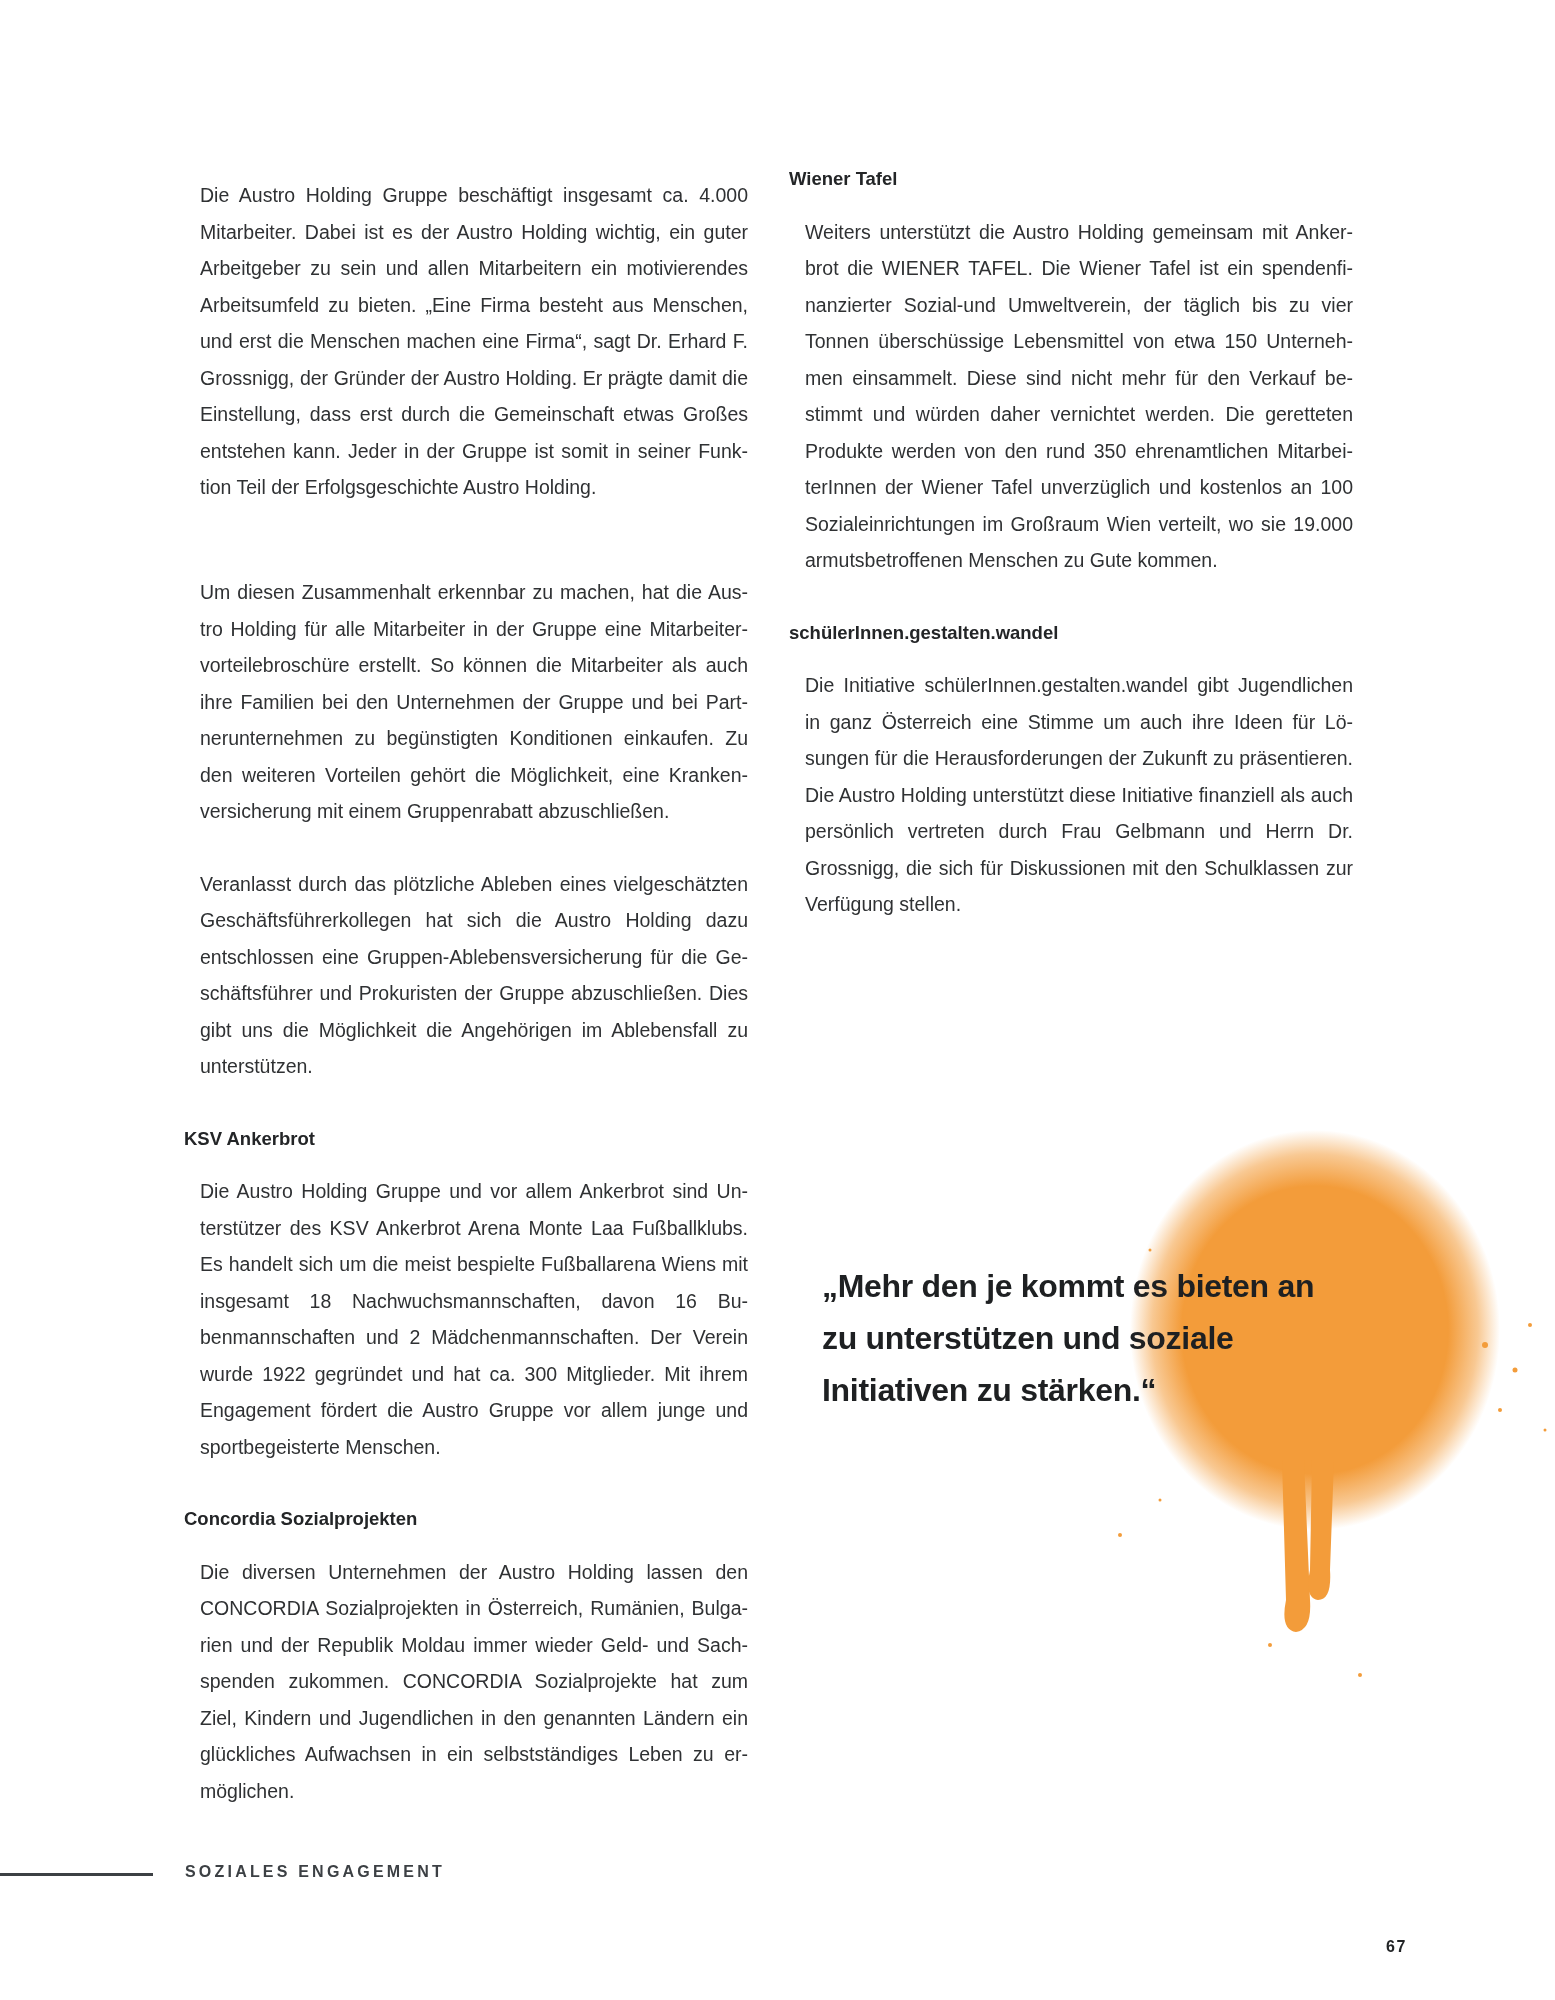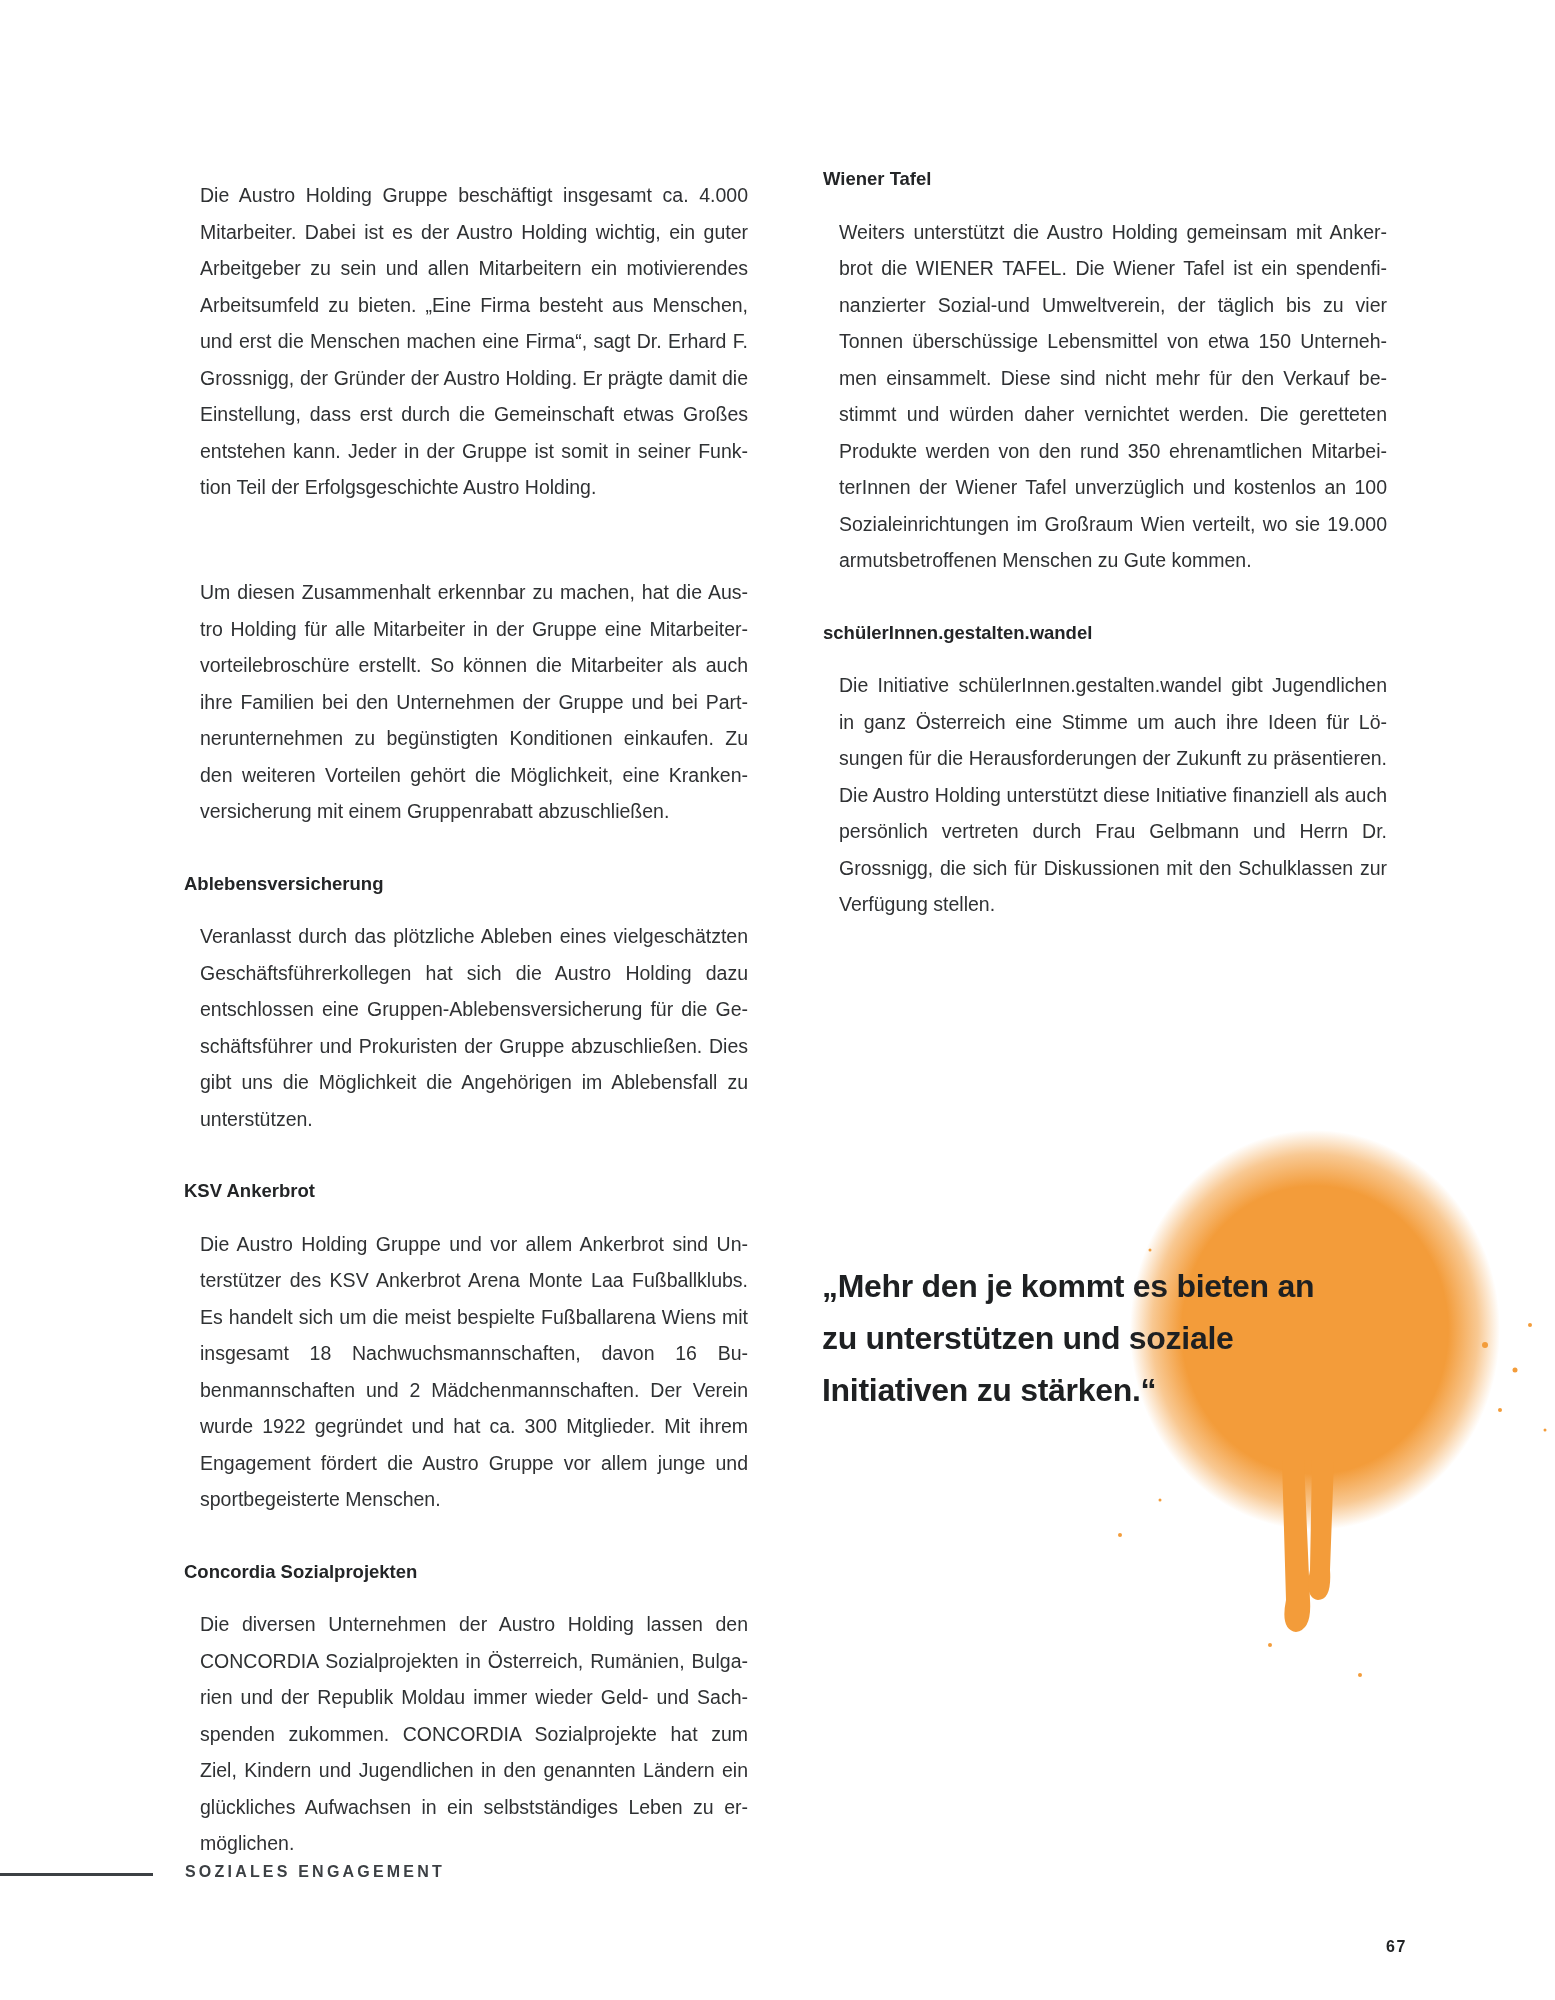--- a/index.html
+++ b/index.html
@@ -2,21 +2,21 @@
 <html><head>
 <meta charset="utf-8">
 <style>
   html, body { margin: 0; padding: 0; }
   body {
     width: 1555px; height: 2000px; background: #ffffff; position: relative; overflow: hidden;
     font-family: "Liberation Sans", "DejaVu Sans", sans-serif; color: #2b2d2f;
   }
   .col { position: absolute; top: 161px; width: 580px; }
   .col-left { left: 184px; }
-  .col-right { left: 823px; }
+  .col-right { left: 789px; }
   .section { margin-bottom: 36px; }
   .section h3 {
     margin: 0; font-size: 18.5px; font-weight: bold; line-height: 36.5px; color: #232527;
   }
   .section p {
     margin: 16px; font-size: 19.5px; line-height: 36.5px; text-align: justify; hyphens: manual;
     color: #2f3133;
   }
   .para-gap { height: 36.5px; }
 
@@ -67,21 +67,20 @@
   <circle cx="455" cy="300" r="1.5" fill="#f39c3a"></circle>
 </svg>
 
 <div class="col col-left">
   <div class="section">
     <p>Die Austro Holding Gruppe beschäftigt insgesamt ca. 4.000 Mitarbeiter. Dabei ist es der Austro Holding wichtig, ein guter Arbeitgeber zu sein und allen Mitarbeitern ein motivierendes Arbeitsumfeld zu bieten. „Eine Firma besteht aus Menschen, und erst die Menschen machen eine Firma“, sagt Dr. Erhard F. Grossnigg, der Gründer der Austro Holding. Er prägte damit die Einstellung, dass erst durch die Gemeinschaft etwas Großes entstehen kann. Jeder in der Gruppe ist somit in seiner Funk­tion Teil der Erfolgsgeschichte Austro Holding.</p>
     <div class="para-gap"></div>
     <p>Um diesen Zusammenhalt erkennbar zu machen, hat die Aus­tro Holding für alle Mitarbeiter in der Gruppe eine Mitarbeiter­vorteilebroschüre erstellt. So können die Mitarbeiter als auch ihre Familien bei den Unternehmen der Gruppe und bei Part­nerunternehmen zu begünstigten Konditionen einkaufen. Zu den weiteren Vorteilen gehört die Möglichkeit, eine Kranken­versicherung mit einem Gruppenrabatt abzuschließen.</p>
   </div>
   <div class="section">
-    <h3>Ablebensversicherung</h3>
     <p>Veranlasst durch das plötzliche Ableben eines vielgeschätz­ten Geschäftsführerkollegen hat sich die Austro Holding dazu entschlossen eine Gruppen-Ablebensversicherung für die Ge­schäftsführer und Prokuristen der Gruppe abzuschließen. Dies gibt uns die Möglichkeit die Angehörigen im Ablebensfall zu unterstützen.</p>
   </div>
   <div class="section">
     <h3>KSV Ankerbrot</h3>
     <p>Die Austro Holding Gruppe und vor allem Ankerbrot sind Un­terstützer des KSV Ankerbrot Arena Monte Laa Fußballklubs. Es handelt sich um die meist bespielte Fußballarena Wiens mit insgesamt 18 Nachwuchsmannschaften, davon 16 Bu­benmannschaften und 2 Mädchenmannschaften. Der Verein wurde 1922 gegründet und hat ca. 300 Mitglieder. Mit ihrem Engagement fördert die Austro Gruppe vor allem junge und sportbegeisterte Menschen.</p>
   </div>
   <div class="section">
     <h3>Concordia Sozialprojekten</h3>
     <p>Die diversen Unternehmen der Austro Holding lassen den CONCORDIA Sozialprojekten in Österreich, Rumänien, Bulga­rien und der Republik Moldau immer wieder Geld- und Sach­spenden zukommen. CONCORDIA Sozialprojekte hat zum Ziel, Kindern und Jugendlichen in den genannten Ländern ein glückliches Aufwachsen in ein selbstständiges Leben zu er­möglichen.</p>
   </div>

